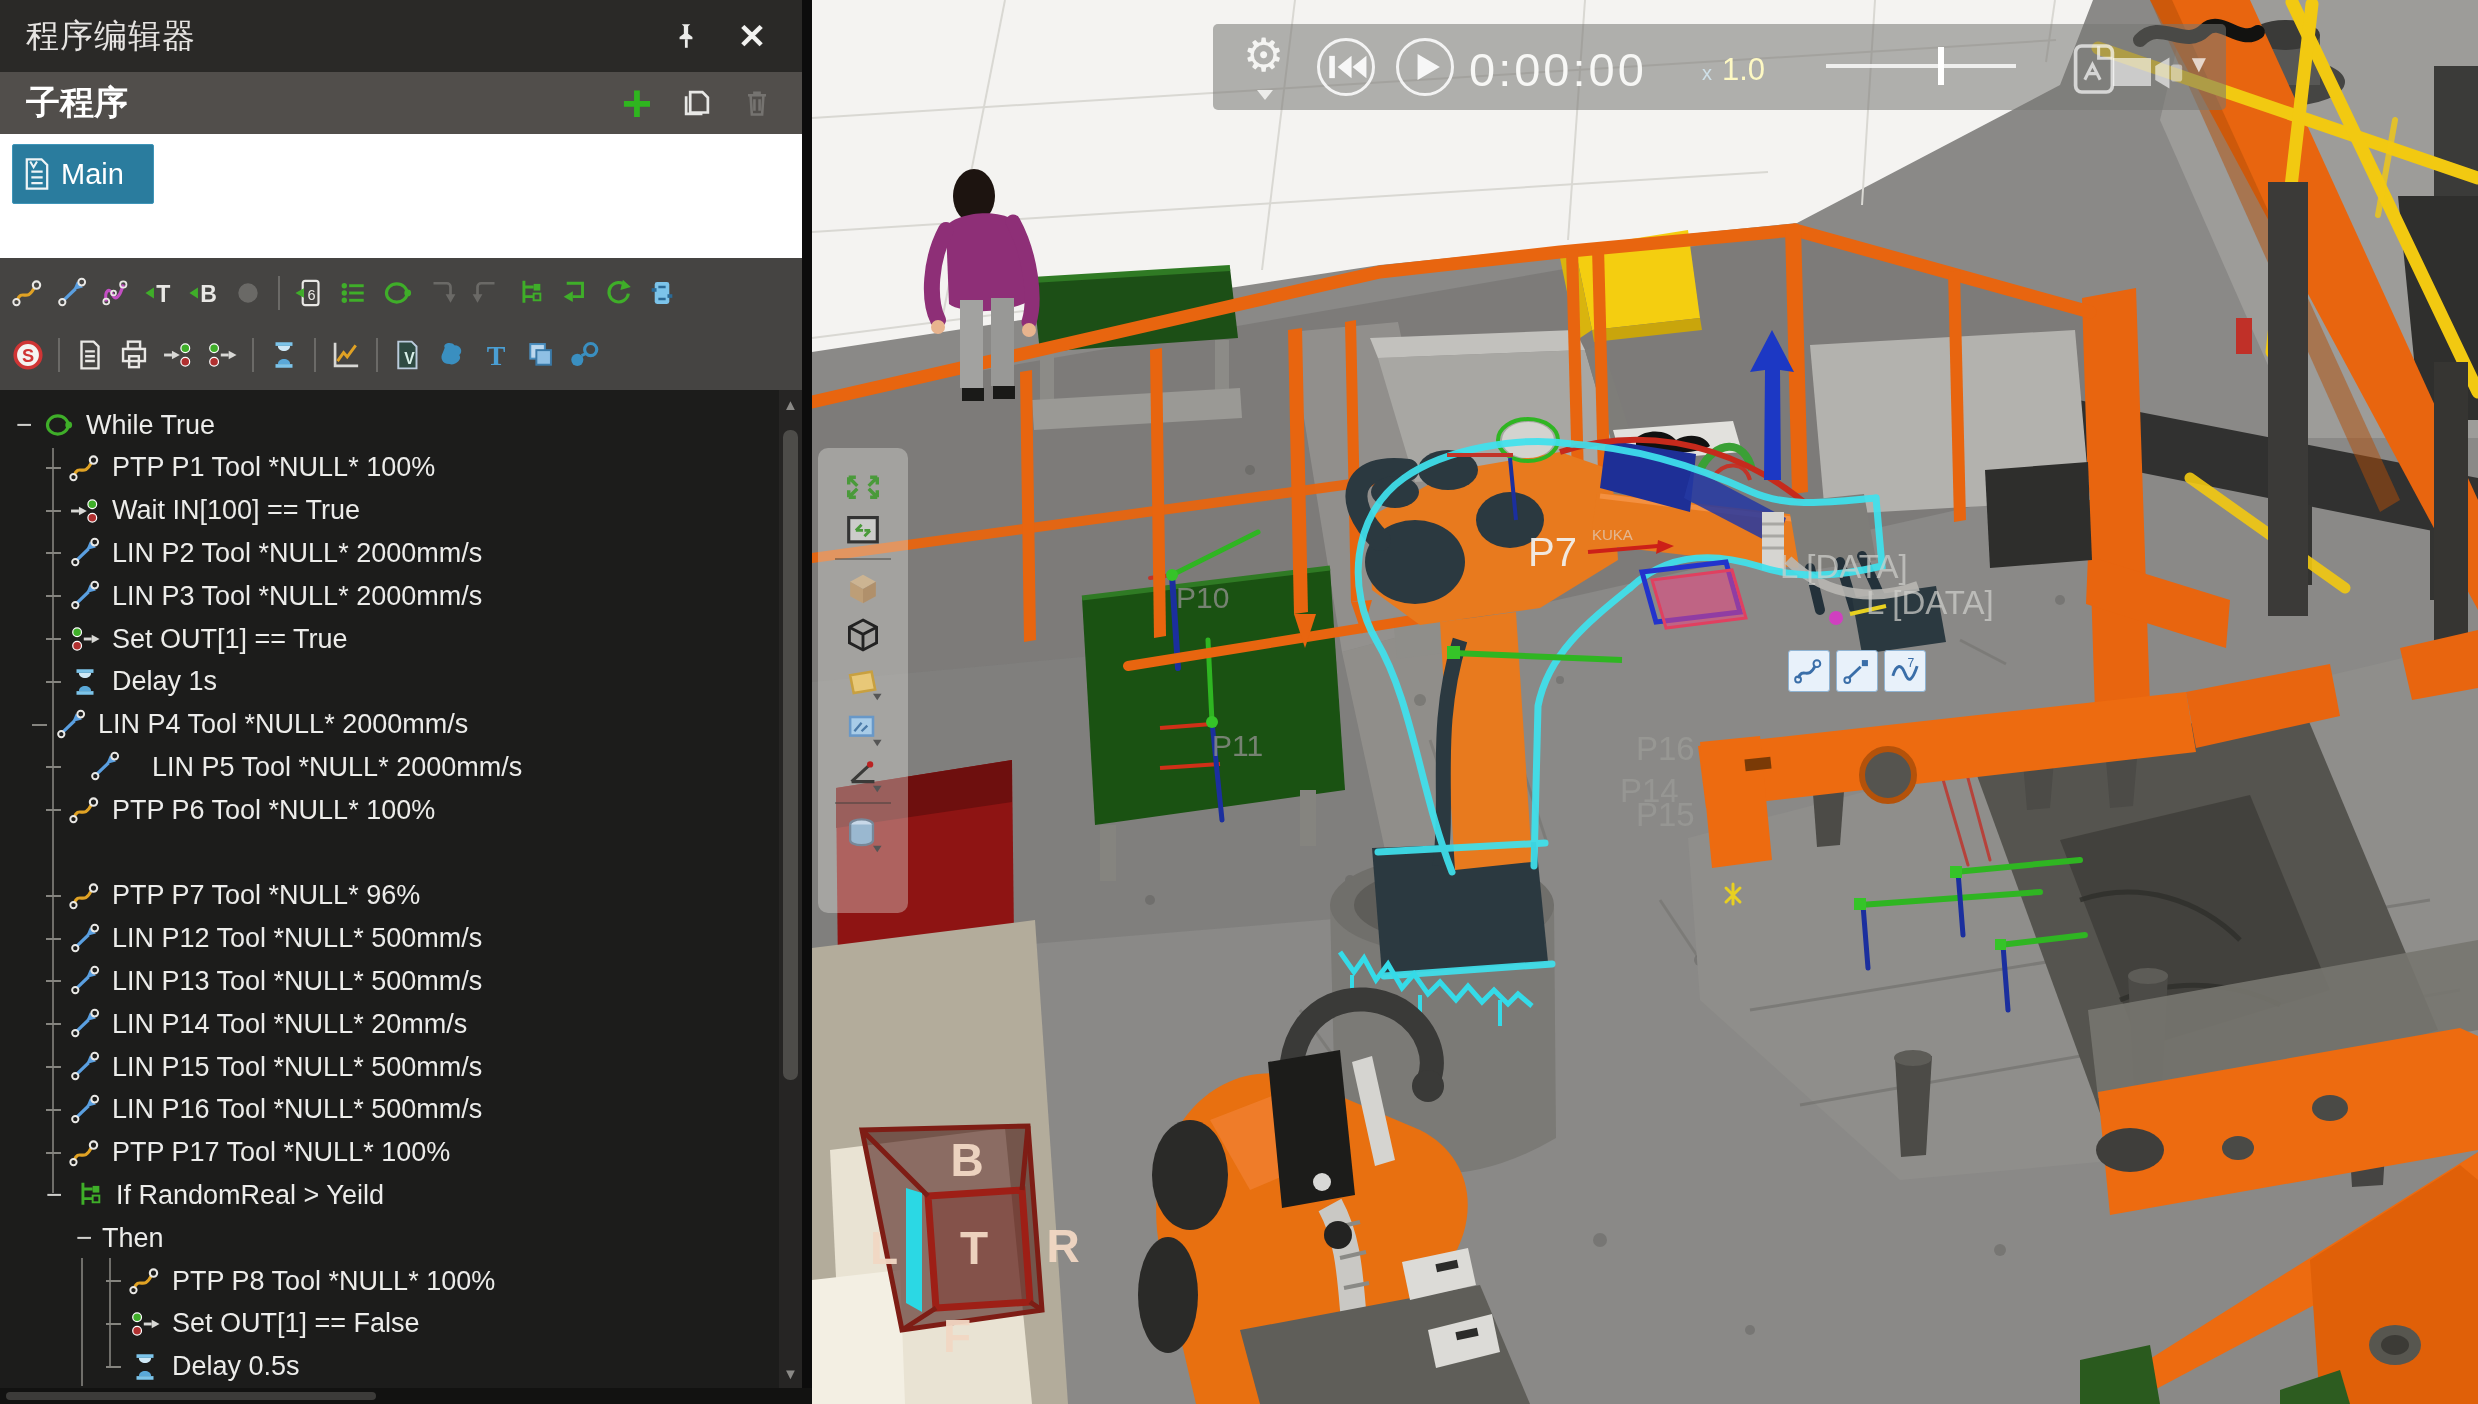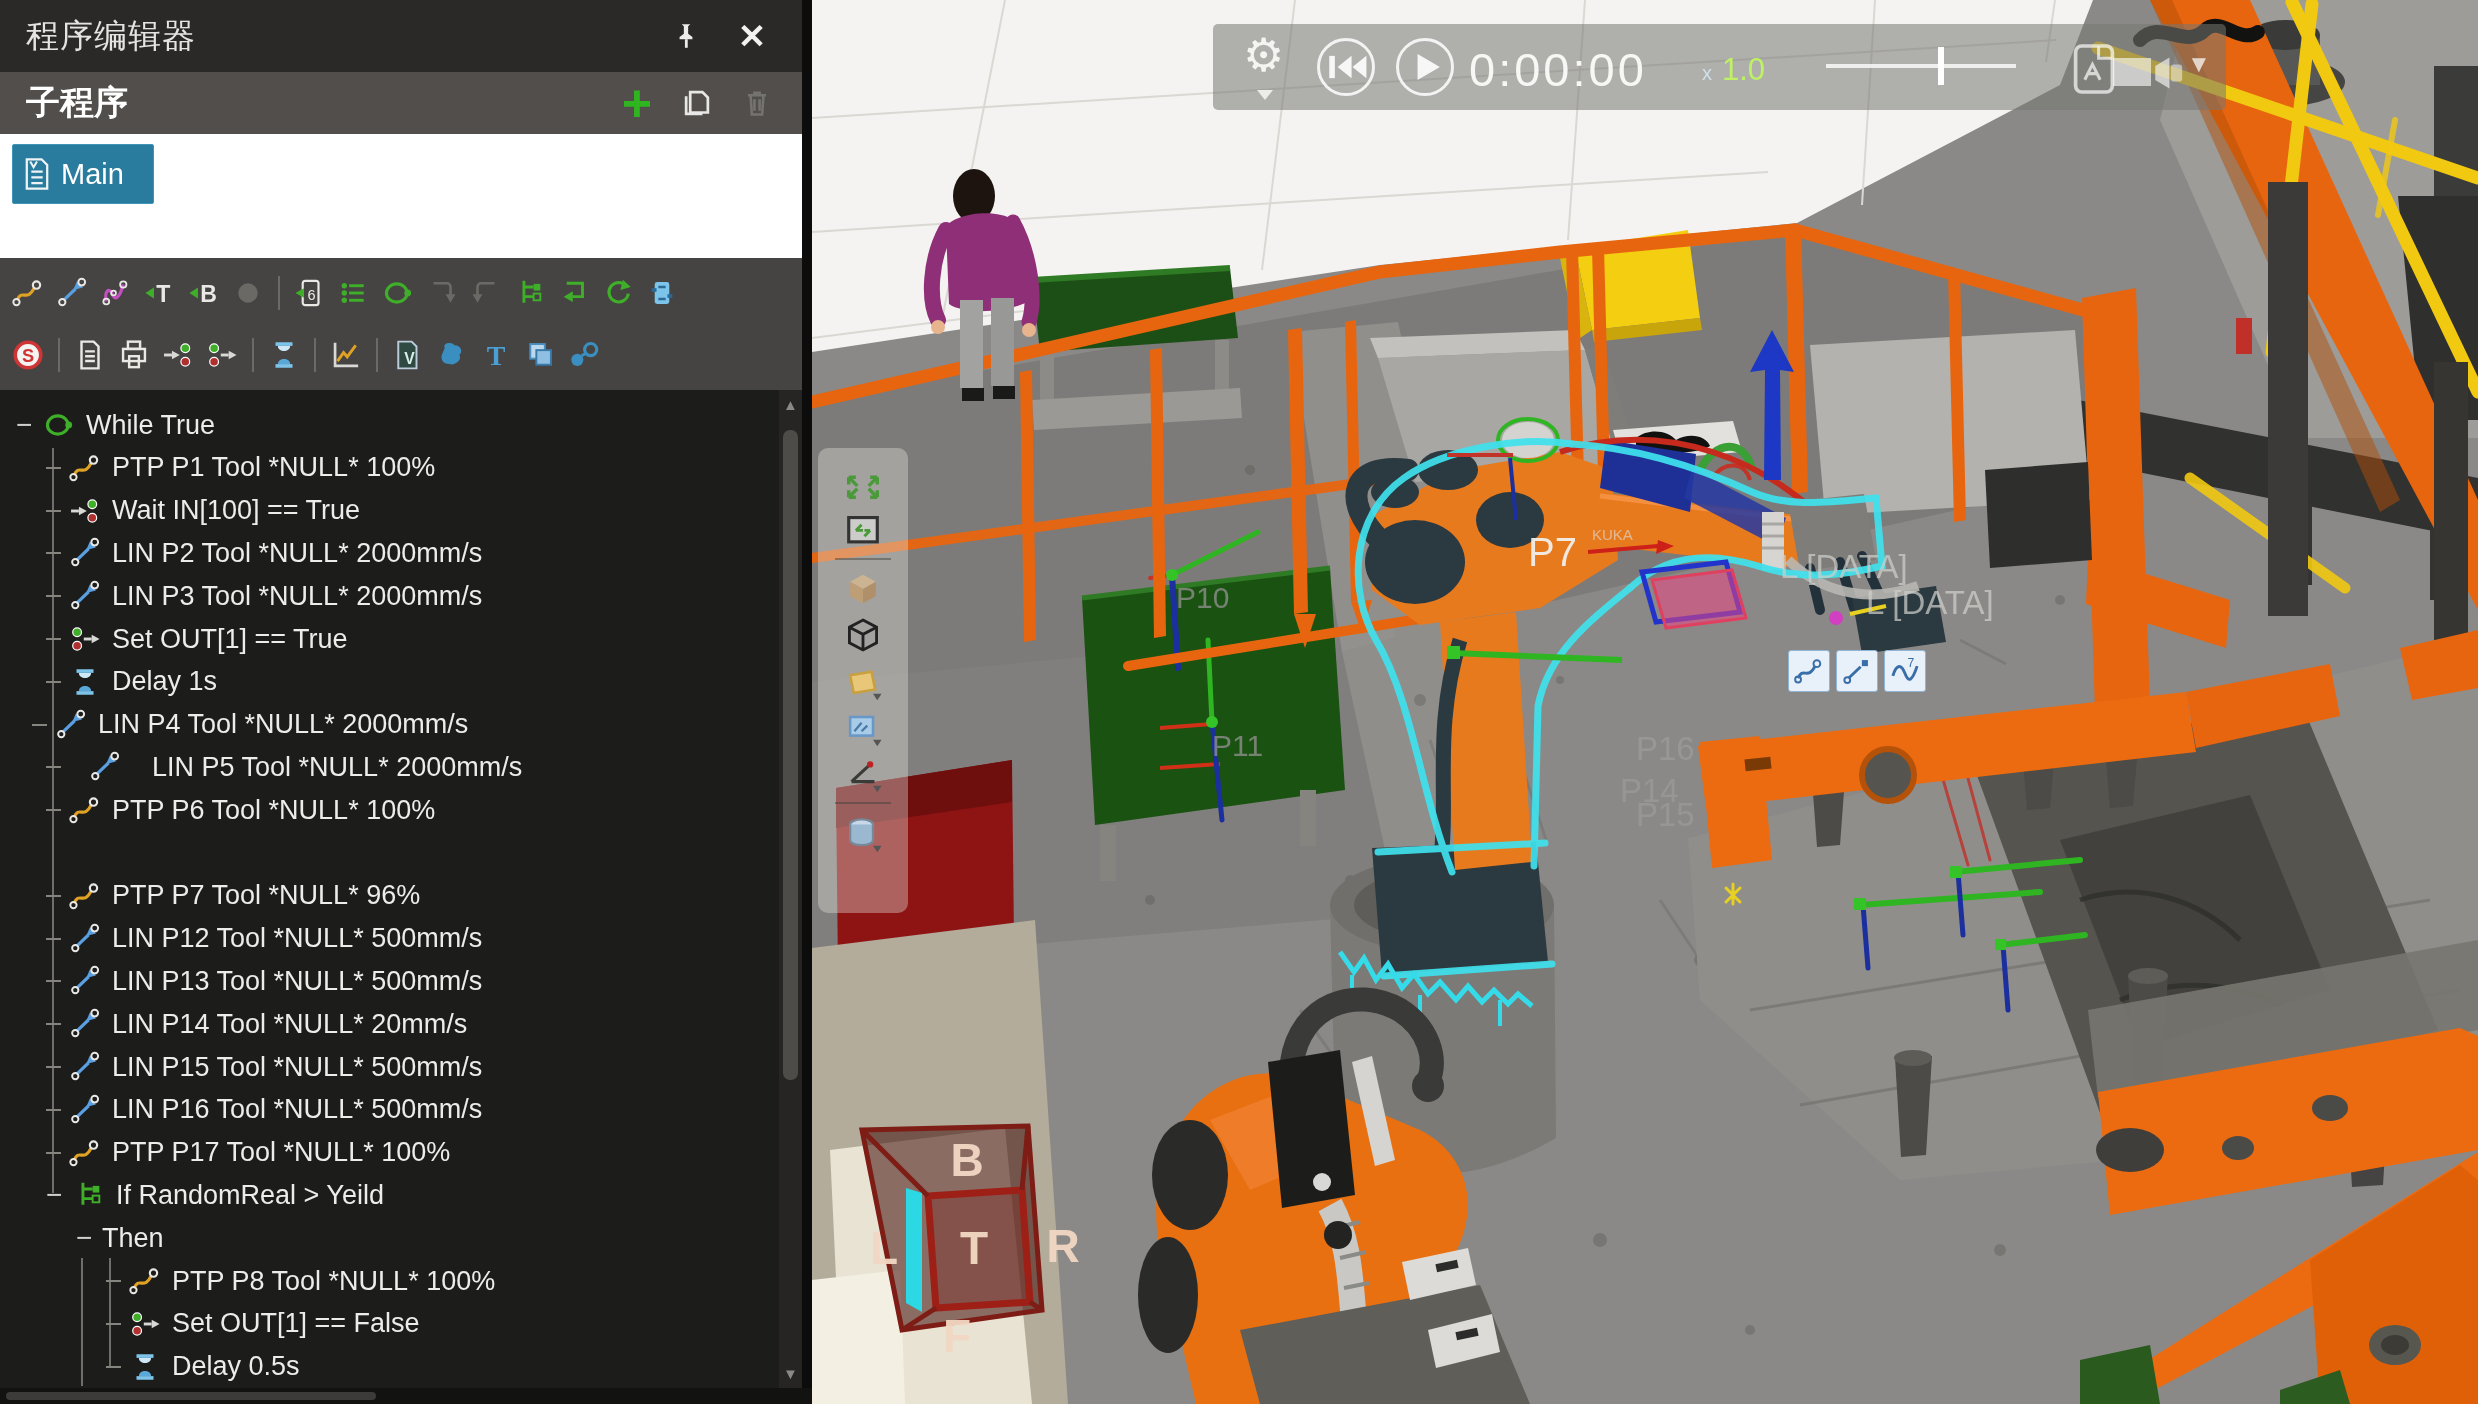--- a/index.html
+++ b/index.html
@@ -58,21 +58,21 @@
   #playback-bar { position:absolute; left:1213px; top:24px; width:1013px; height:86px;
     background:rgba(118,118,114,0.55); border-radius:5px; z-index:6; }
   #pb-gear { position:absolute; left:30px; top:4px; color:#f4f4f2; font-size:46px; cursor:pointer; }
   #pb-gear-caret { position:absolute; left:44px; top:66px; width:0; height:0;
     border-left:8px solid transparent; border-right:8px solid transparent; border-top:10px solid #eceply;
     border-top:10px solid #ececea; cursor:pointer; }
   .pb-circle { position:absolute; top:14px; width:58px; height:58px; border:3px solid rgba(255,255,255,.85);
     border-radius:50%; display:flex; align-items:center; justify-content:center; cursor:pointer; }
   #pb-time { position:absolute; left:256px; top:18px; color:#f7f7f5; font-size:47px; font-weight:300; letter-spacing:3px; }
   #pb-speed-x { position:absolute; left:489px; top:38px; color:#cfe0e8; font-size:20px; }
-  #pb-speed { position:absolute; left:509px; top:28px; color:#bef264; font-size:31px; }
+  #pb-speed { position:absolute; left:509px; top:28px; color:#fef9c3; font-size:31px; }
   #pb-slider-track { position:absolute; left:613px; top:40px; width:190px; height:4px; background:rgba(255,255,255,.8); cursor:pointer; }
   #pb-slider-handle { position:absolute; left:725px; top:23px; width:6px; height:38px; background:#ffffff; cursor:grab; }
   .pb-right { position:absolute; top:18px; opacity:.85; cursor:pointer; }
 
   #left-strip { position:absolute; left:818px; top:448px; width:90px; height:465px;
     background:rgba(226,225,220,0.38); border-radius:10px; z-index:6;
     display:flex; flex-direction:column; align-items:center; padding-top:12px; }
   .ls-btn { width:52px; height:46px; display:flex; align-items:center; justify-content:center; cursor:pointer; }
   .ls-btn svg { width:44px; height:40px; }
   .ls-sep { width:56px; height:2px; background:rgba(60,60,58,.45); margin:6px 0; }

